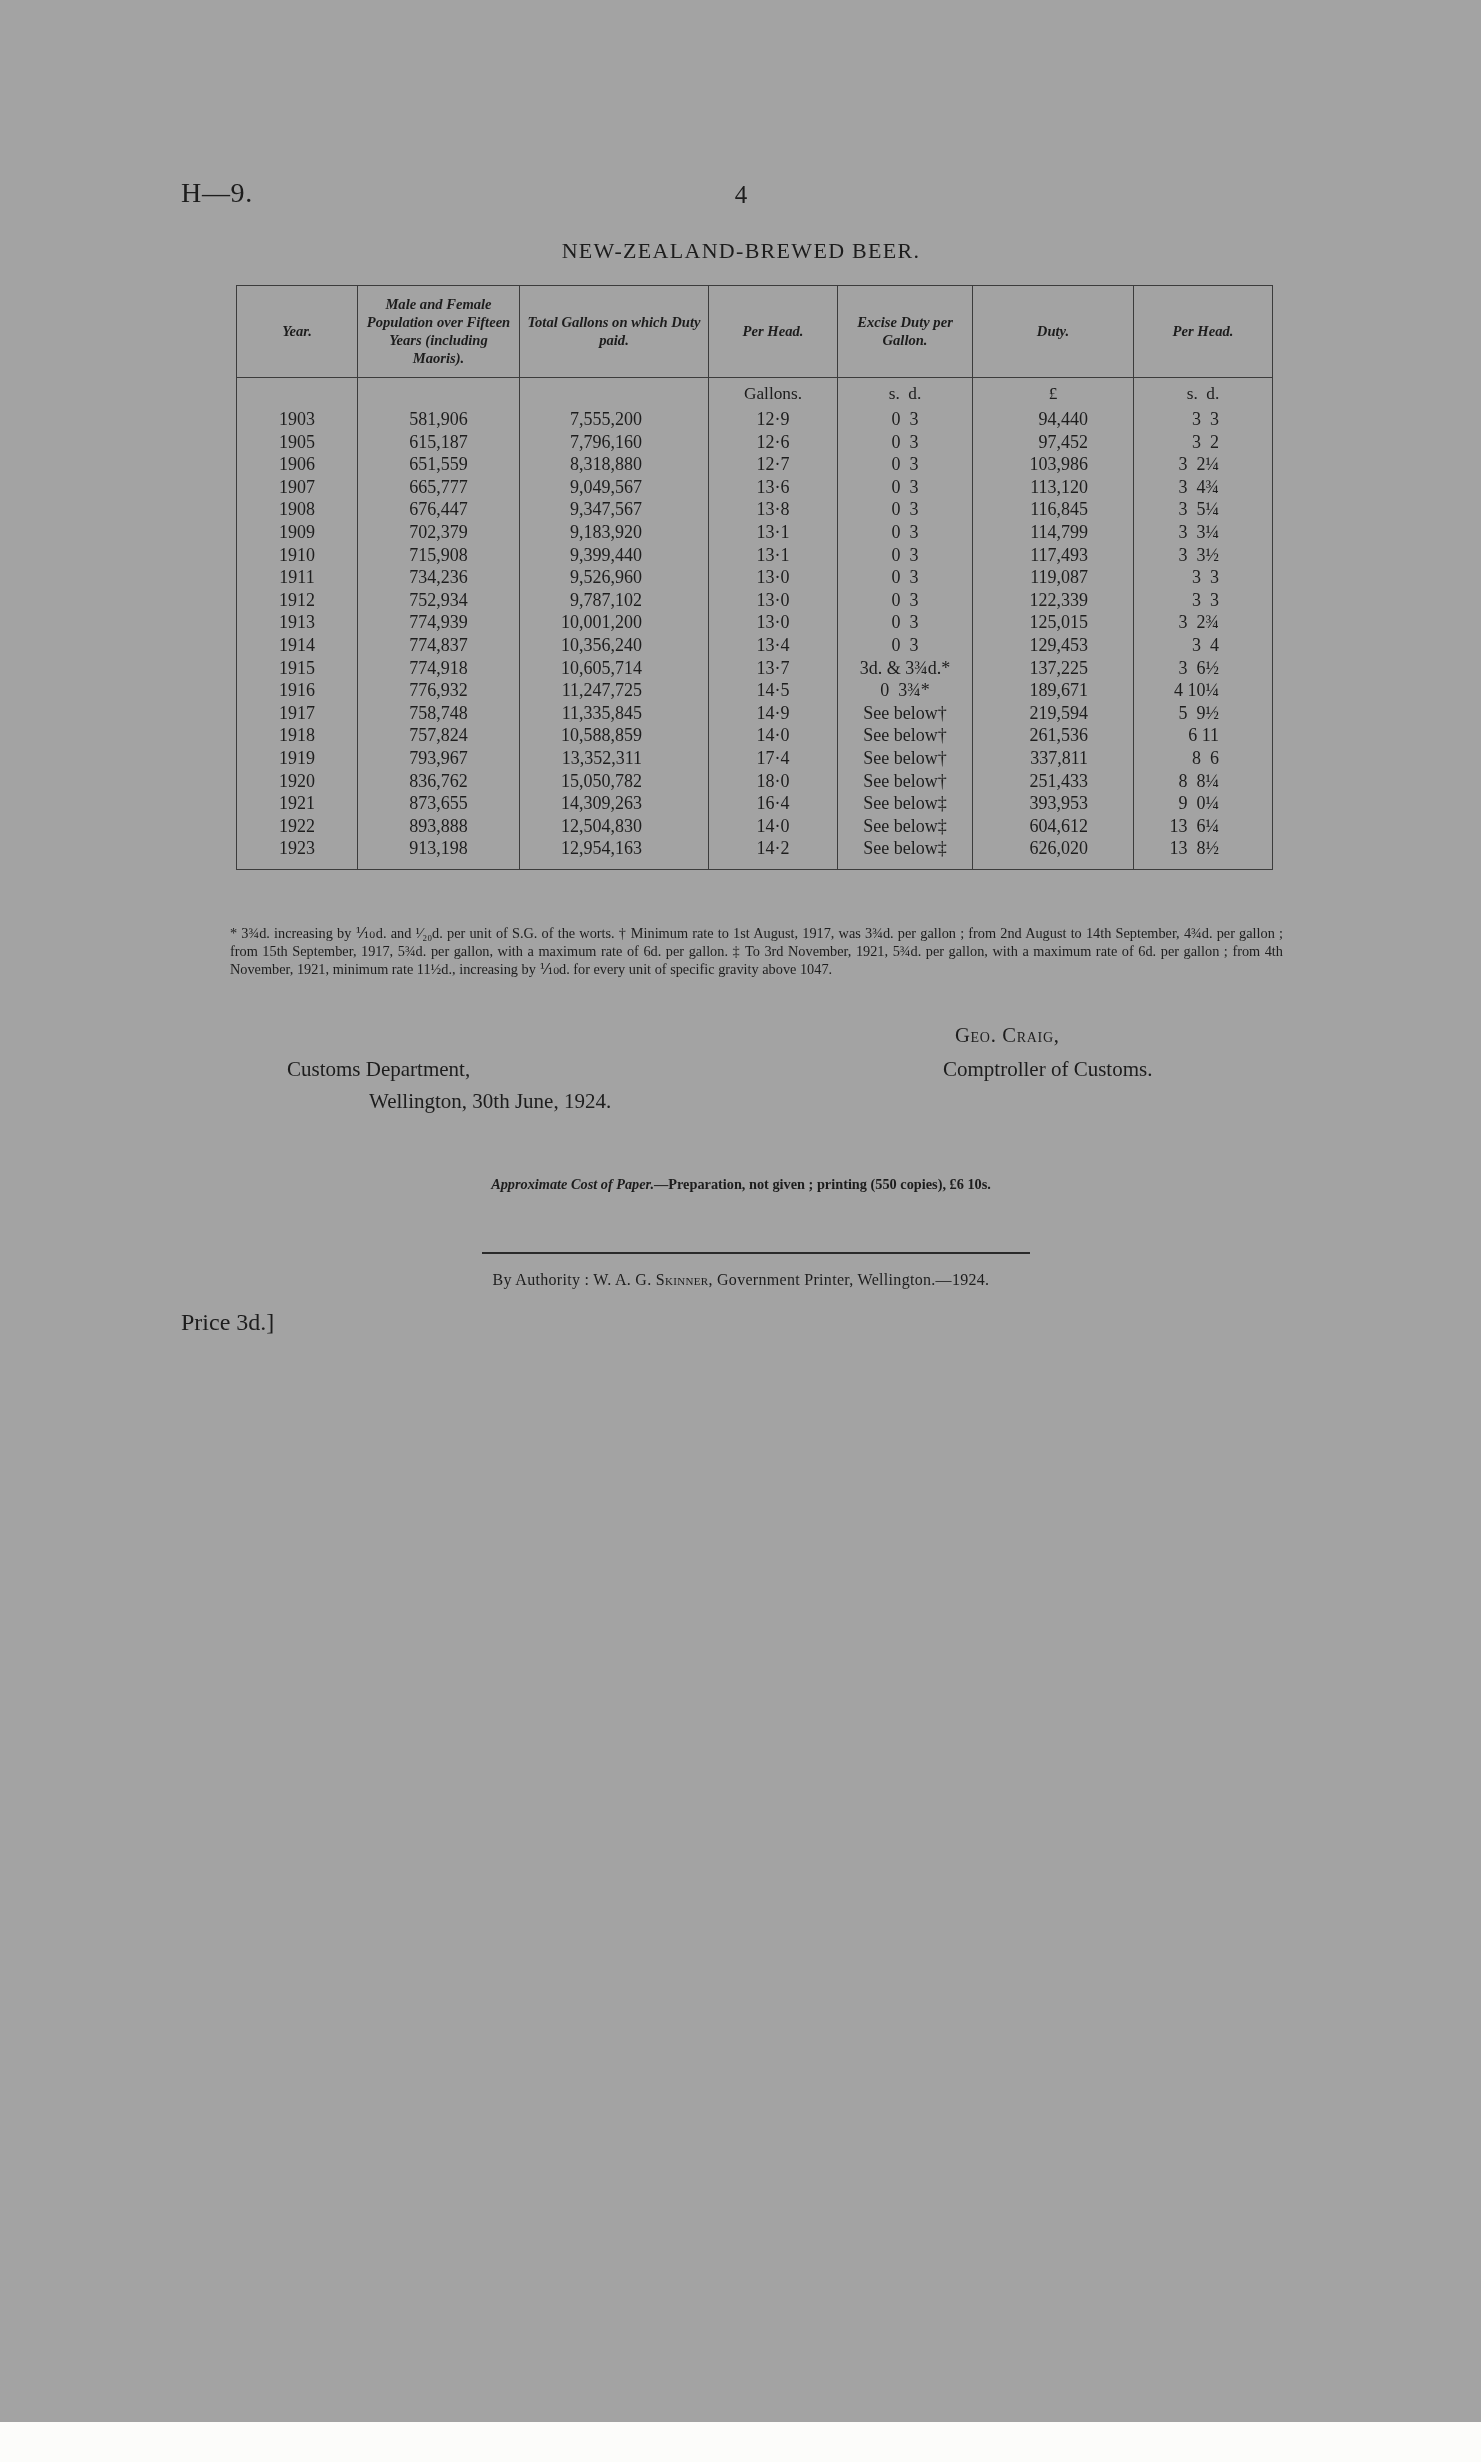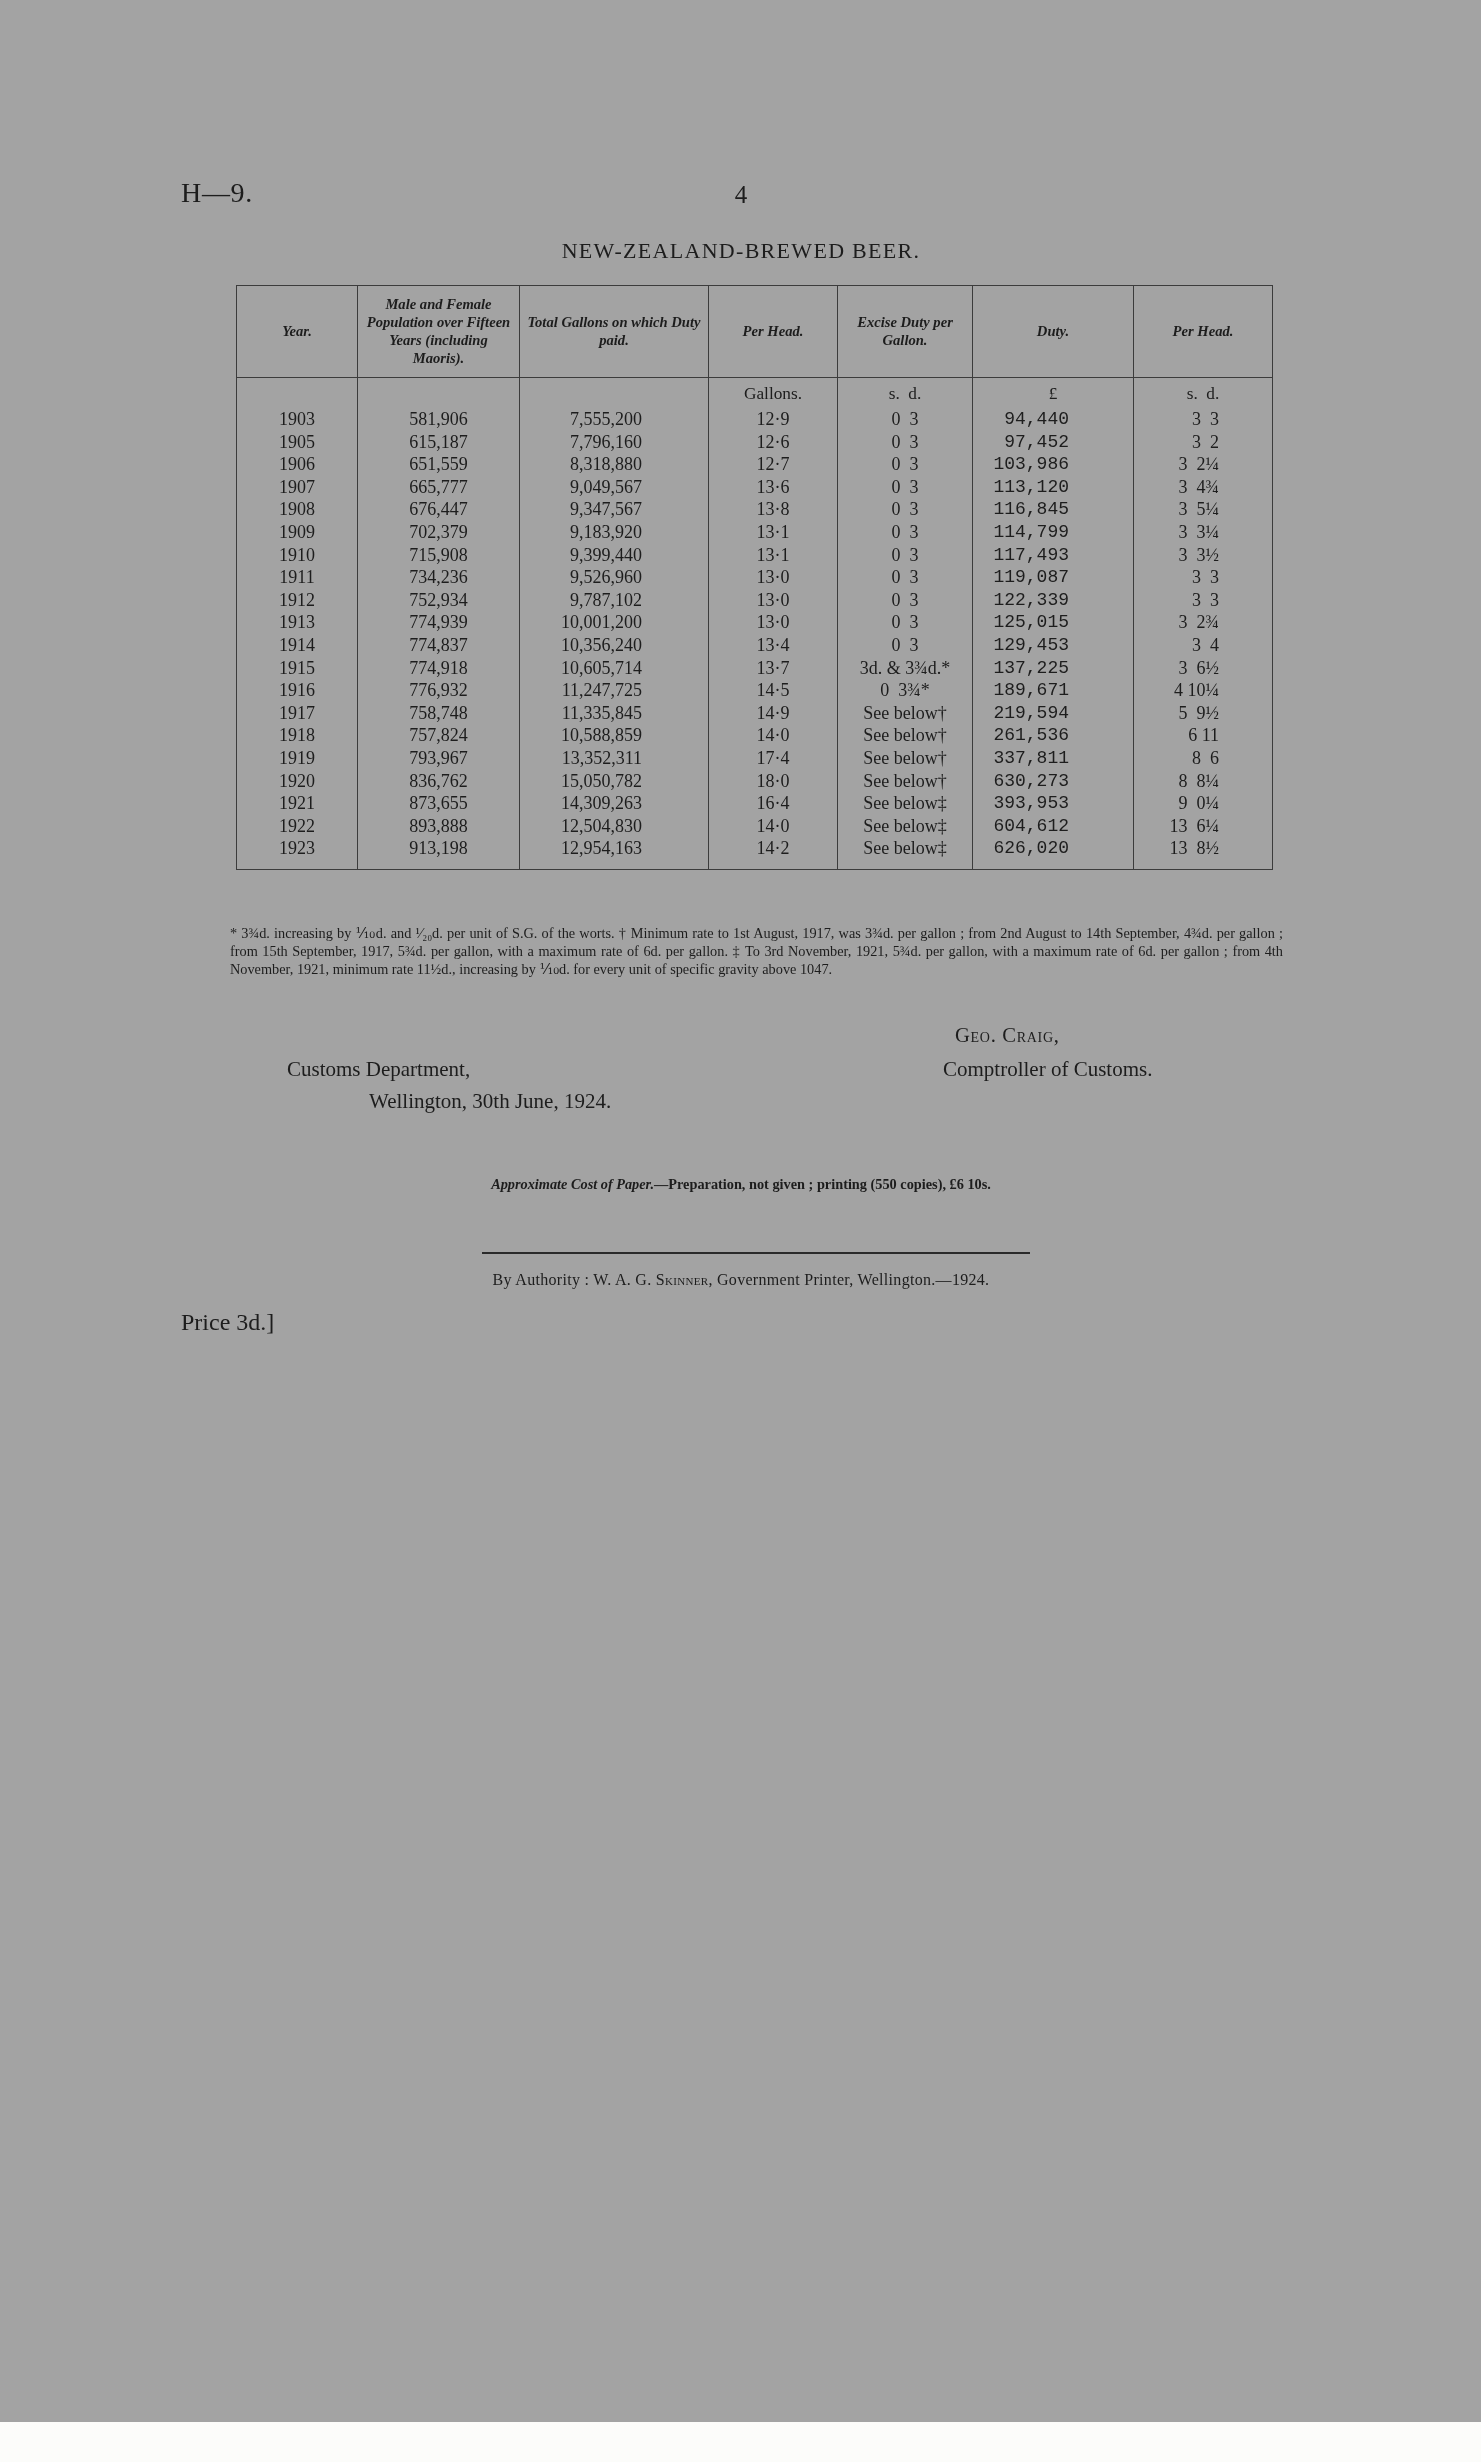--- a/index.html
+++ b/index.html
@@ -81,21 +81,21 @@
     font-size: 17.3px;
     padding: 5.3px 0 1.3px 0;
     text-align: center;
   }
   
   tbody td.c0 { text-align: center; }
   tbody td.c1 { text-align: center; }
   tbody td.c2 { text-align: right; padding-right: 66px; }
   tbody td.c3 { text-align: center; }
   tbody td.c4 { text-align: center; }
-  tbody td.c5 { text-align: right; padding-right: 64px; font-family: Liberation Mono, monospace; }
+  tbody td.c5 { text-align: right; padding-right: 45px; }
   tbody td.c6 { text-align: right; padding-right: 53px; }
   tbody tr.first-data td { padding-top: 1.3px; }
   tbody tr:last-child td { padding-bottom: 9.3px; }
 
   .footnotes {
     position: absolute;
     left: 230px;
     top: 924px;
     width: 1053px;
     font-size: 14.3px;
@@ -349,21 +349,21 @@
             <td class="c4">See below†</td>
             <td class="c5">337,811</td>
             <td class="c6">8  6</td>
           </tr>
           <tr>
             <td class="c0">1920</td>
             <td class="c1">836,762</td>
             <td class="c2">15,050,782</td>
             <td class="c3">18·0</td>
             <td class="c4">See below†</td>
-            <td class="c5">630,273</td>
+            <td class="c5">251,433</td>
             <td class="c6">8  8¼</td>
           </tr>
           <tr>
             <td class="c0">1921</td>
             <td class="c1">873,655</td>
             <td class="c2">14,309,263</td>
             <td class="c3">16·4</td>
             <td class="c4">See below‡</td>
             <td class="c5">393,953</td>
             <td class="c6">9  0¼</td>

